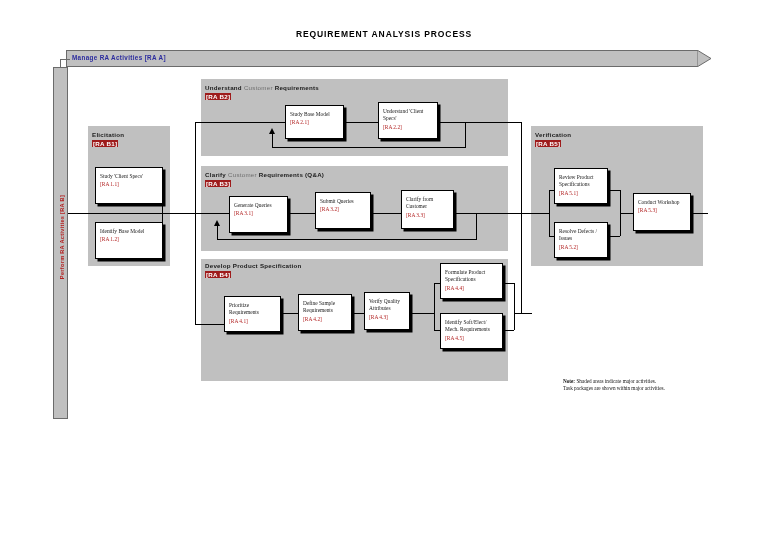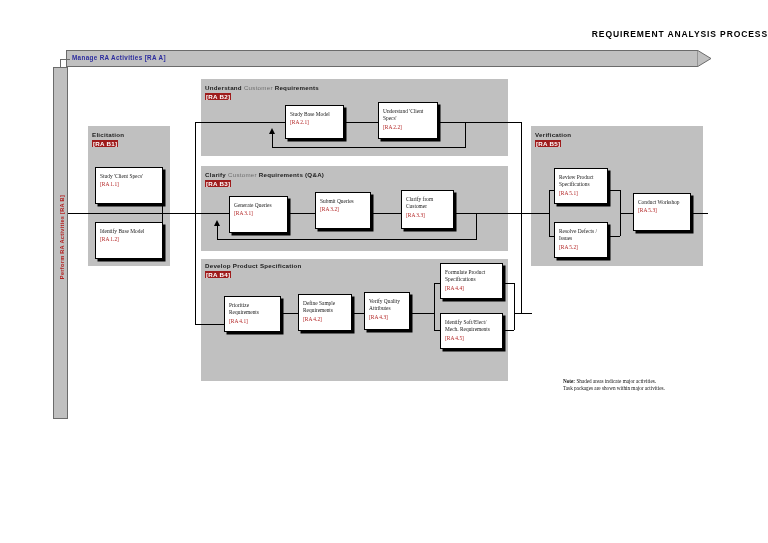--- a/index.html
+++ b/index.html
@@ -6,21 +6,21 @@
   html,body{margin:0;padding:0;background:#ffffff;}
   body{
     width:768px;height:543px;position:relative;overflow:hidden;
     font-family:"Liberation Sans", sans-serif;
     color:#000;
   }
   #canvas{position:absolute;left:0;top:0;width:768px;height:543px;}
 
   
   .title{
-    position:absolute;left:0;top:29px;width:768px;text-align:right;
+    position:absolute;left:0;top:29px;width:768px;text-align:center;
     font-family:"Liberation Sans", sans-serif;
     font-size:8.5px;font-weight:bold;letter-spacing:.9px;color:#000;
   }
 
   
   .banner{
     position:absolute;left:66px;top:50px;width:632px;height:17px;
     background:#c0c0c0;border:1px solid #6b6b6b;
     box-sizing:border-box;
   }

